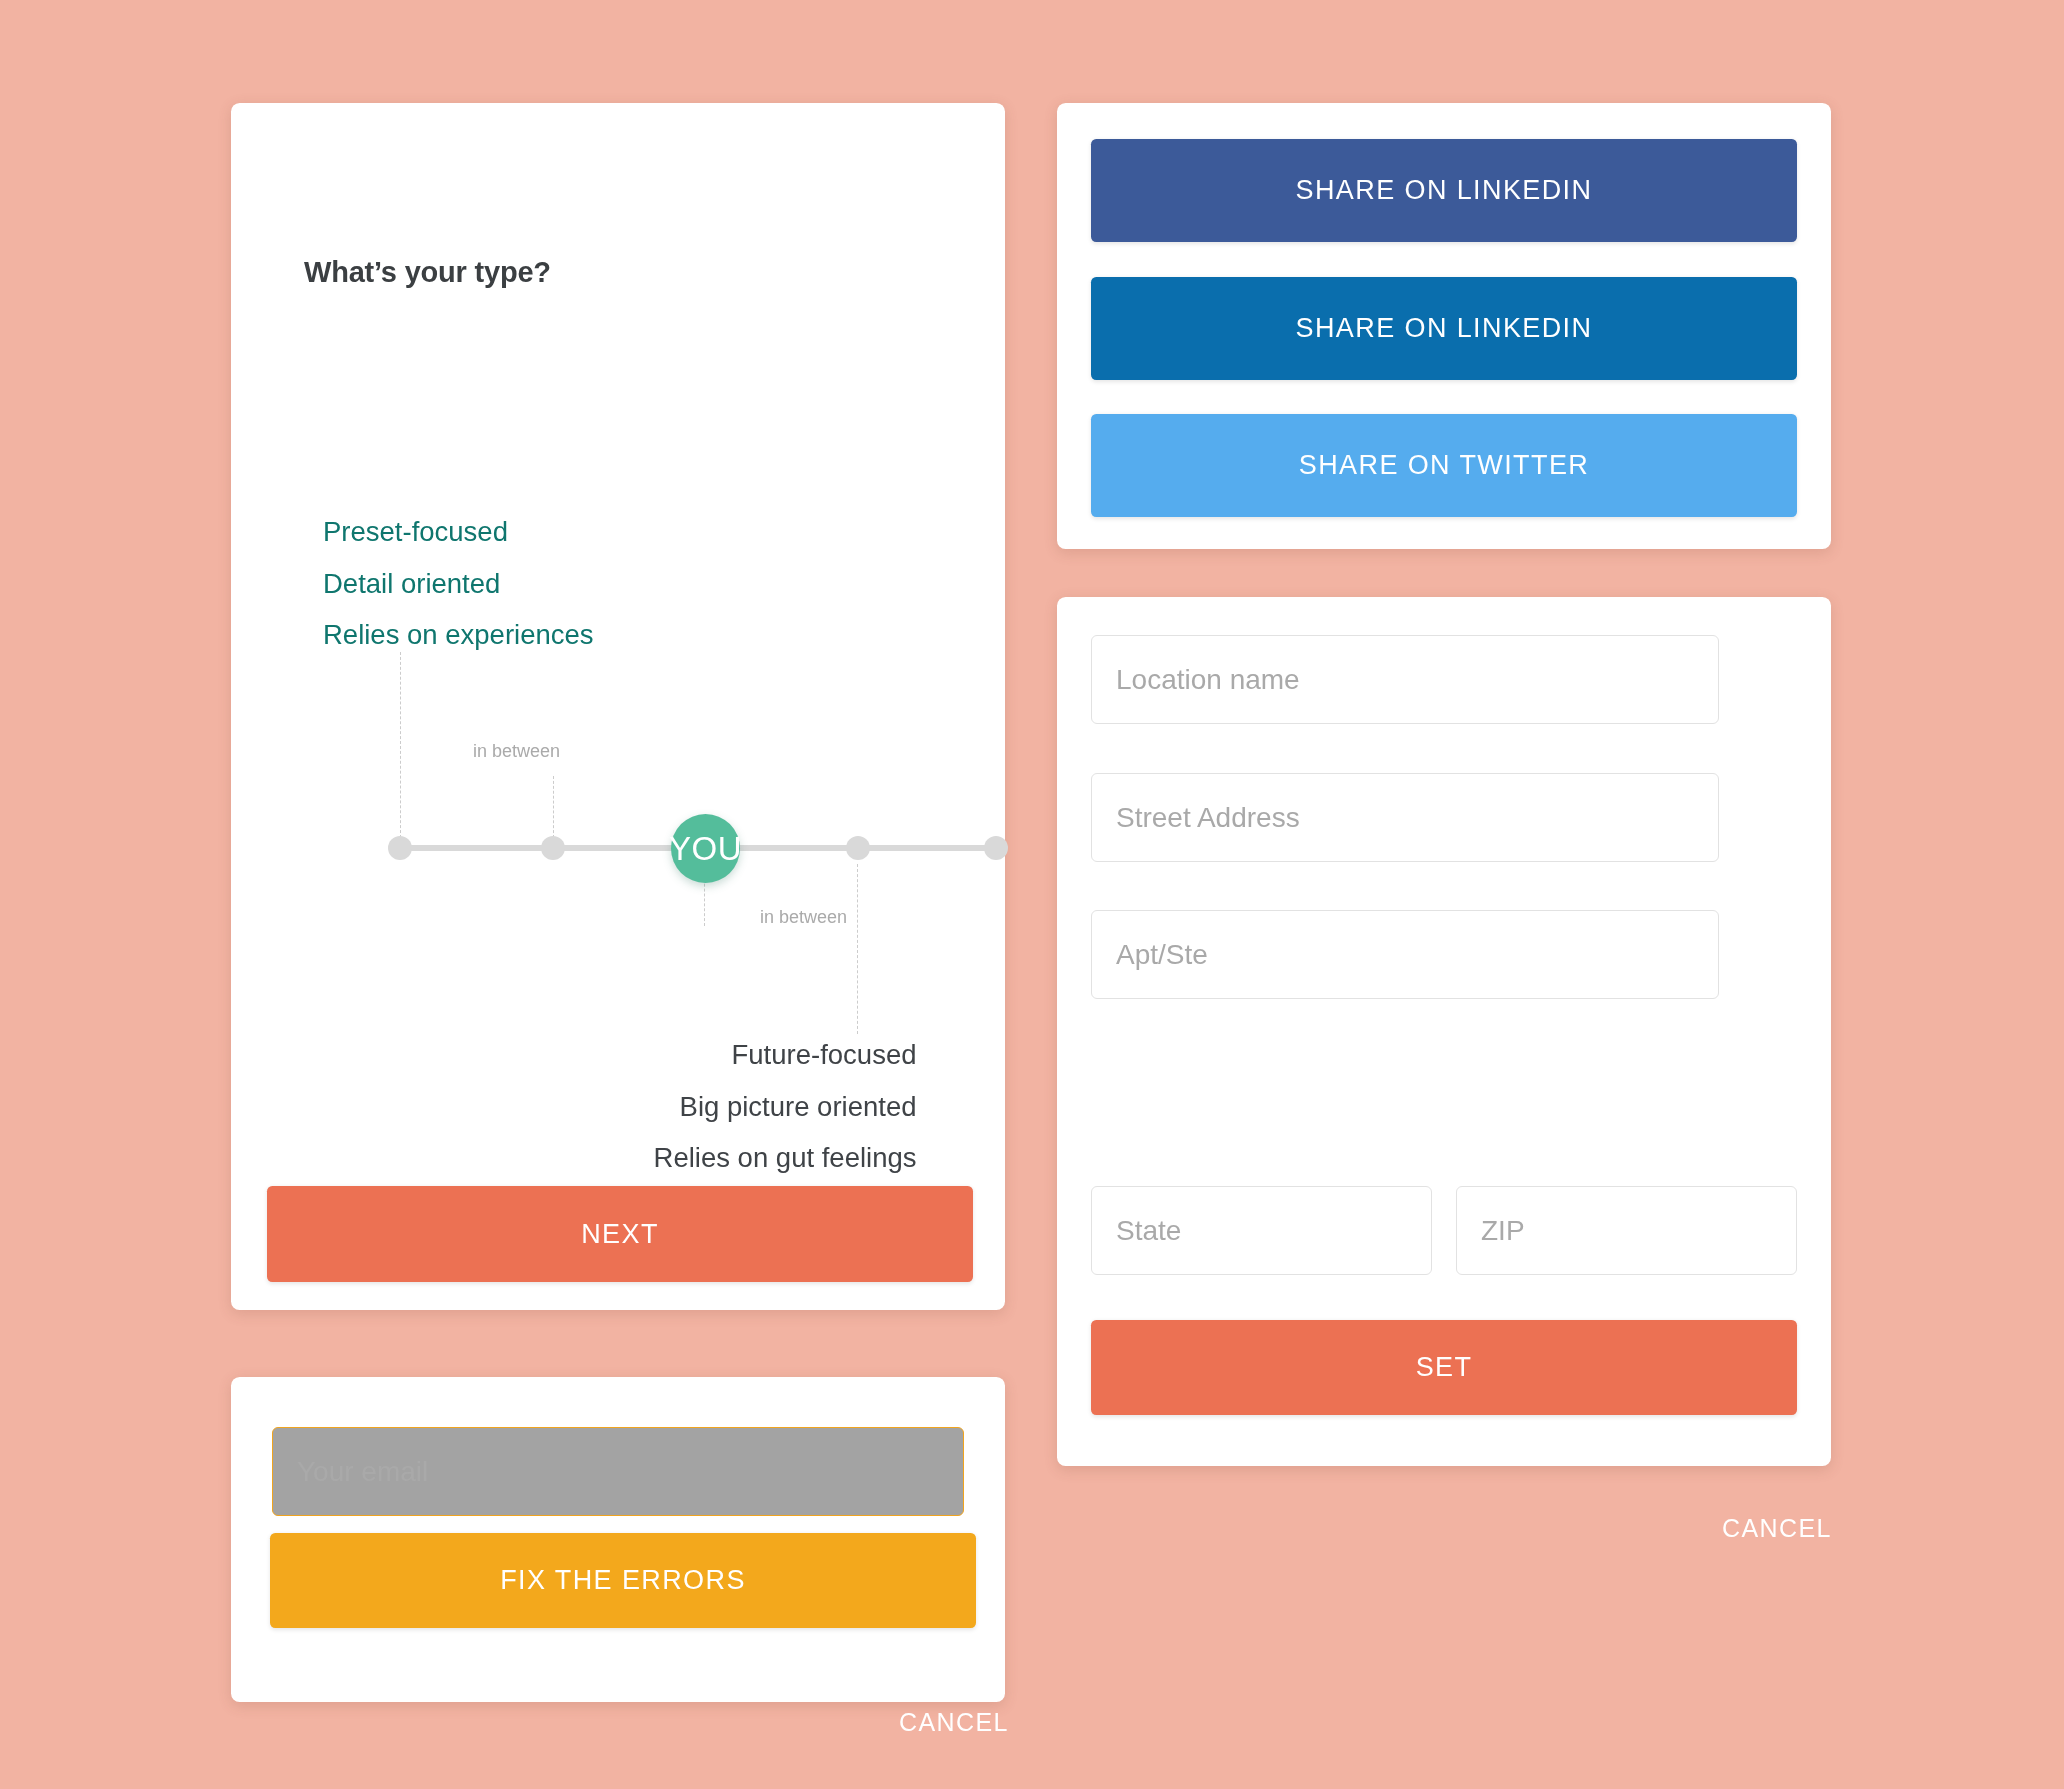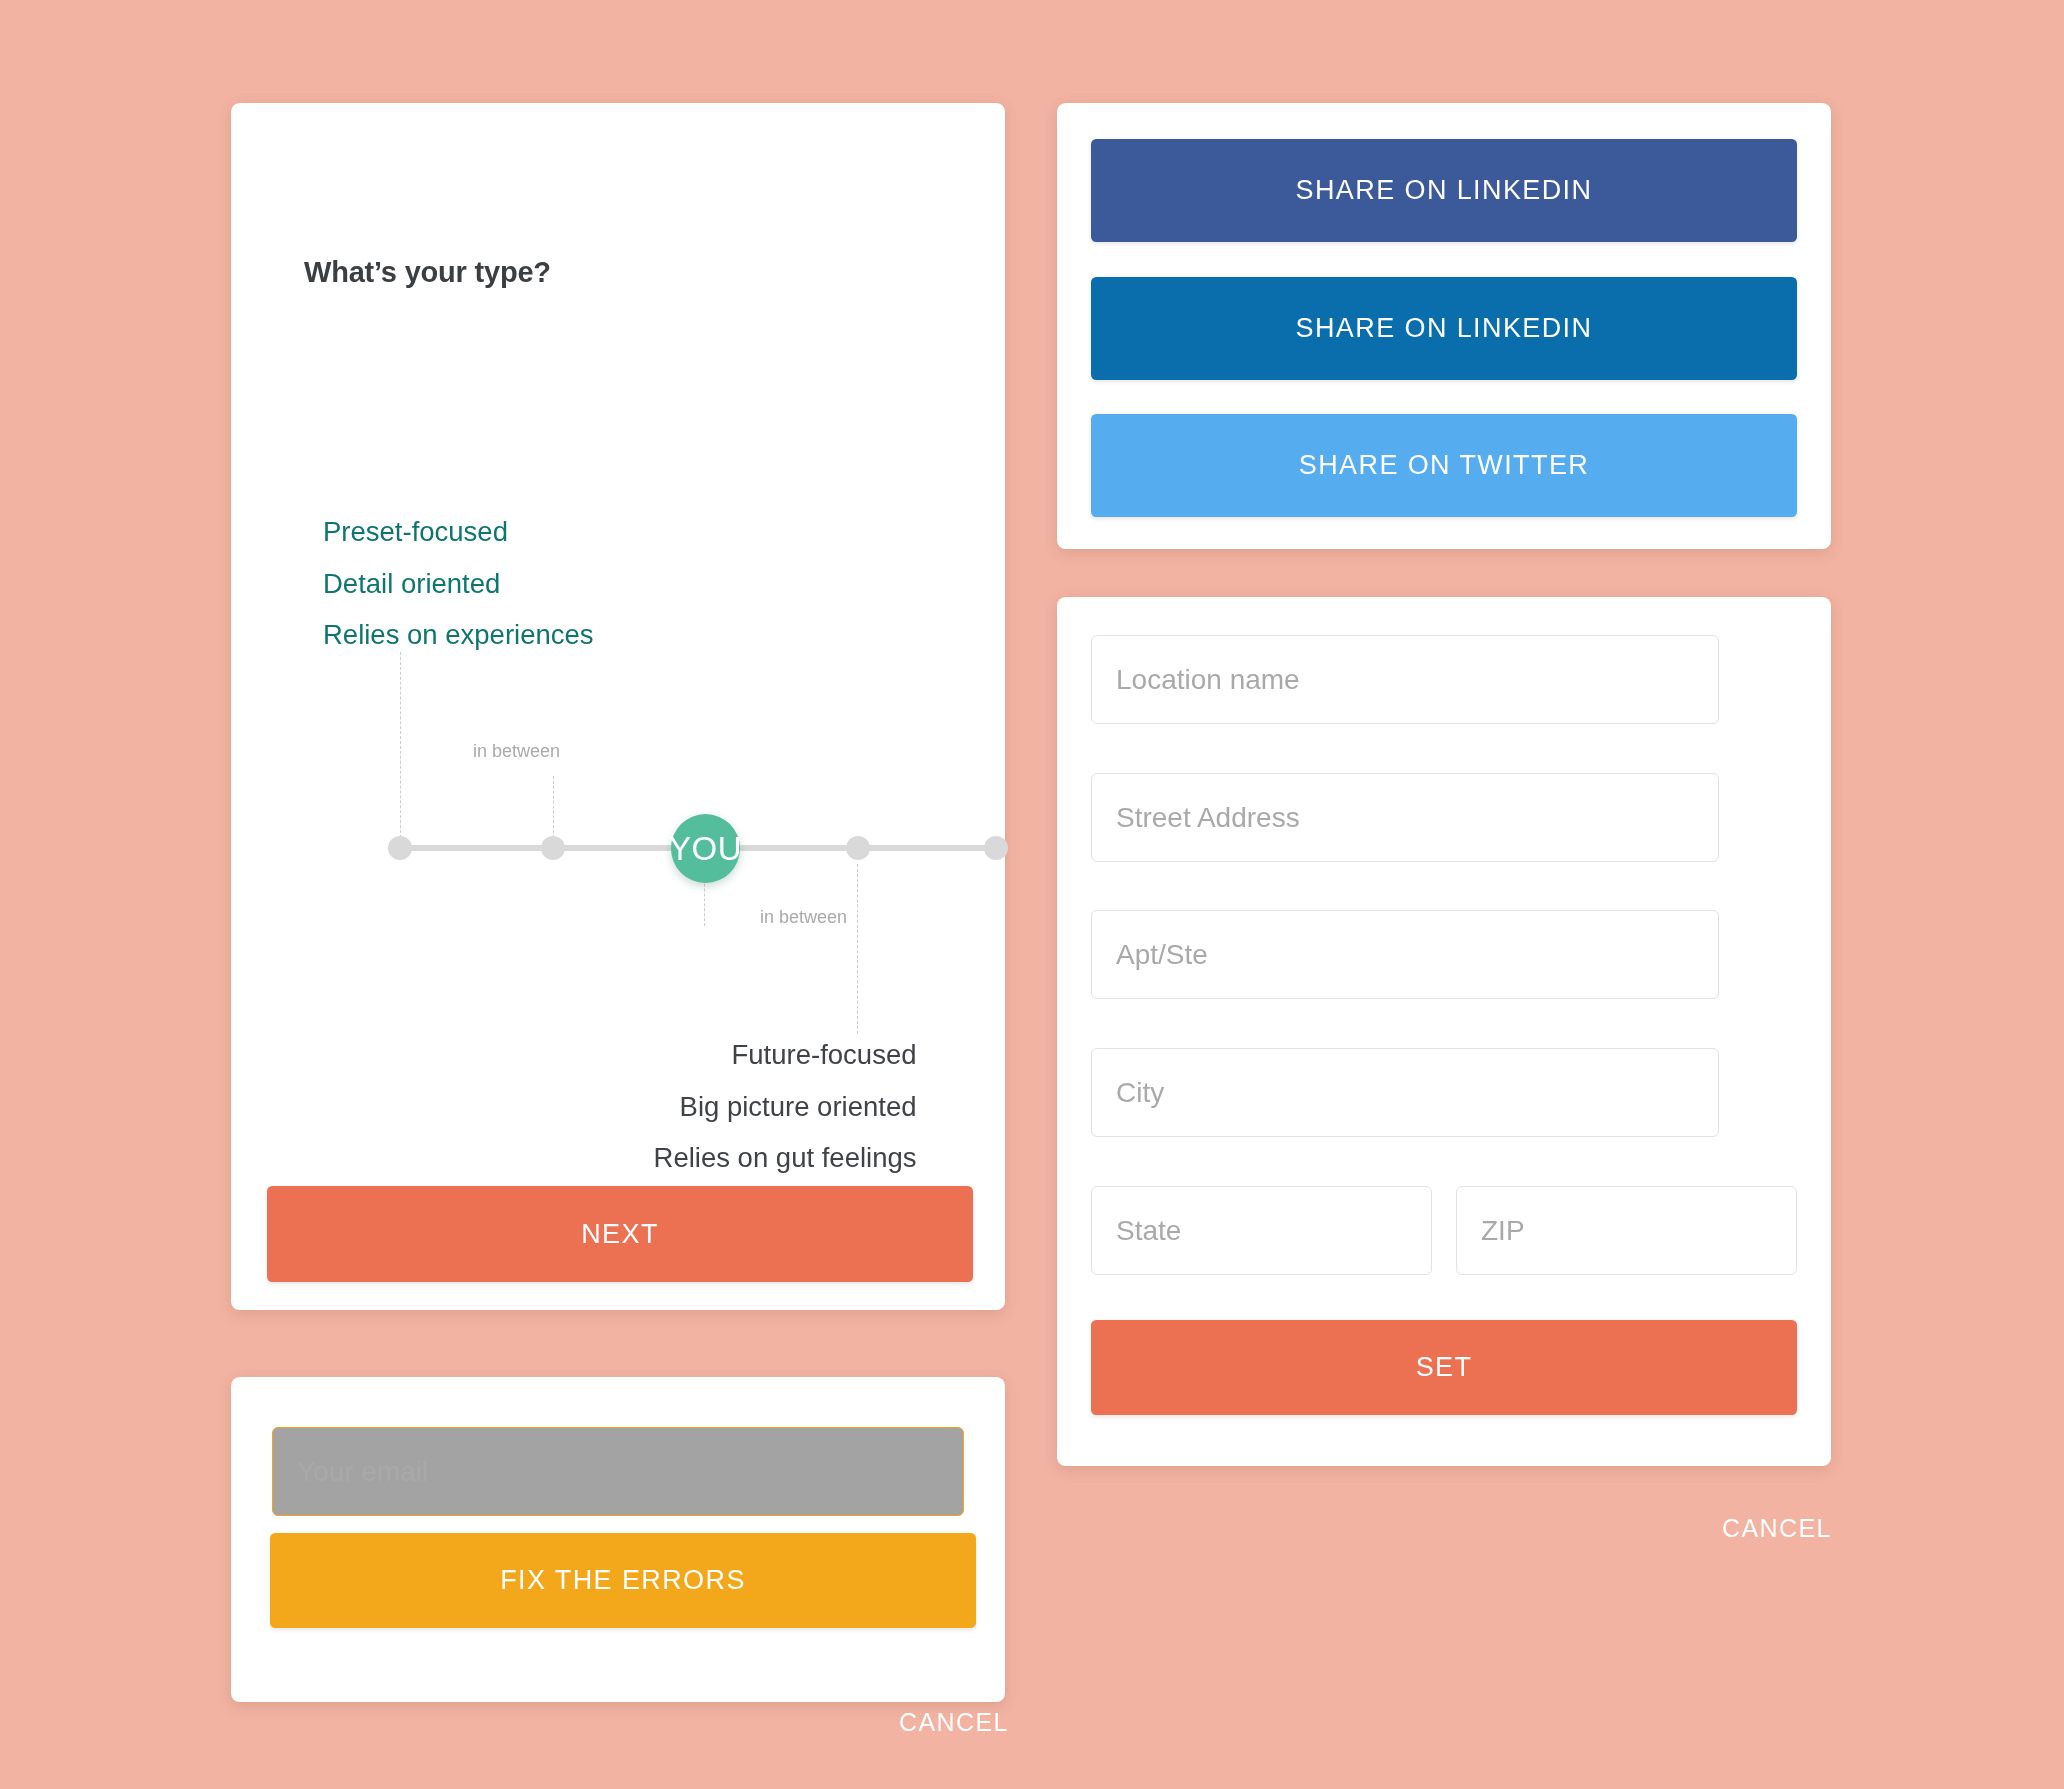--- a/index.html
+++ b/index.html
@@ -318,21 +318,20 @@
 <div class="card" id="share-card">
   <button class="btn share-btn" id="share-facebook-button">SHARE ON LINKEDIN</button>
   <button class="btn share-btn" id="share-linkedin-button">SHARE ON LINKEDIN</button>
   <button class="btn share-btn" id="share-twitter-button">SHARE ON TWITTER</button>
 </div>
 
 <div class="card" id="address-card">
   <input class="field" id="field-location" type="text" placeholder="Location name" style="">
   <input class="field" id="field-street" type="text" placeholder="Street Address" style="">
   <input class="field" id="field-apt" type="text" placeholder="Apt/Ste" style="">
-  <input class="field" id="field-city" type="text" placeholder="City" style="">
   <input class="field" id="field-state" type="text" placeholder="State" style="">
   <input class="field" id="field-zip" type="text" placeholder="ZIP" style="">
   <button class="btn" id="set-button">SET</button>
 </div>
 
 <div class="cancel-link" id="cancel-right">CANCEL</div>
 
 <div class="card" id="email-card">
   <input id="email-input" type="text" placeholder="Your email" style="">
 </div>

